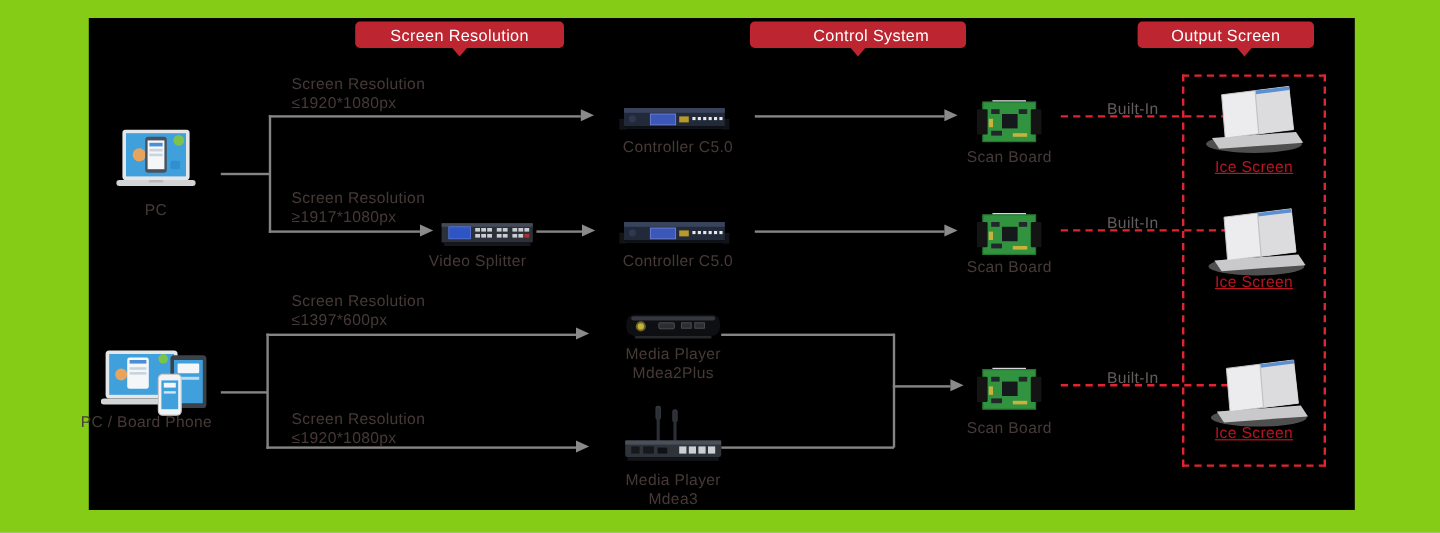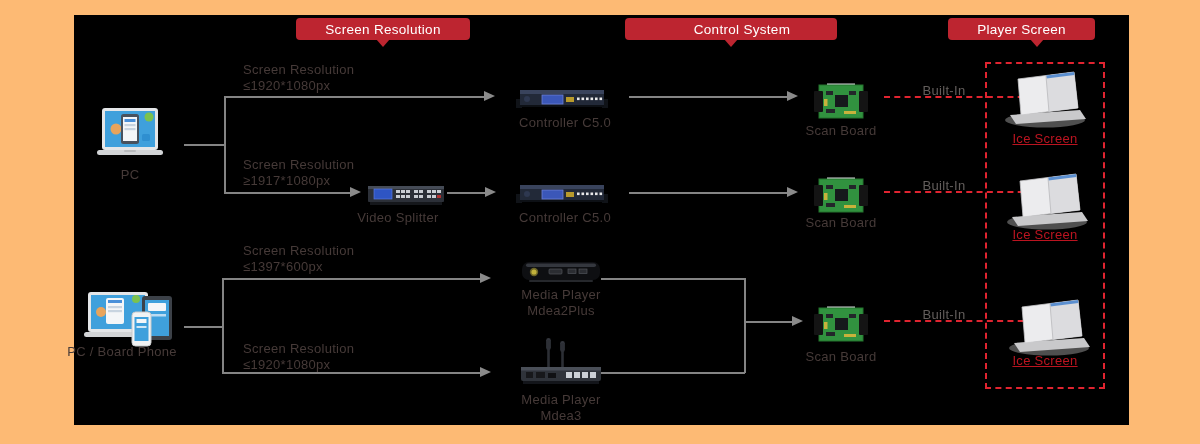--- a/index.html
+++ b/index.html
@@ -1,17 +1,17 @@
 <!DOCTYPE html>
 <html><head>
 <meta charset="utf-8">
 <style>
   * { margin:0; padding:0; box-sizing:border-box; }
   body { font-family:"Liberation Sans", sans-serif; background:#ffffff; }
-  .stage { position:relative; width:1200px; height:444px; background:#fdba74; overflow:hidden; }
+  .stage { position:relative; width:1200px; height:444px; background:#84cc16; overflow:hidden; }
   .panel { position:absolute; left:74px; top:15px; width:1055px; height:410px; background:#000000; }
 
   
   .banner { position:absolute; height:22px; background:#bd2530; border-radius:4px;
             color:#ffffff; font-size:13.5px; letter-spacing:.3px;
             display:flex; align-items:center; justify-content:center; z-index:5; }
   .banner .tail { position:absolute; bottom:-7px; left:50%; margin-left:-7px; width:0; height:0;
                   border-left:7px solid transparent; border-right:7px solid transparent;
                   border-top:8px solid #bd2530; }
   .banner .tail.off { left:82px; margin-left:0; }
@@ -37,26 +37,26 @@
 </head>
 <body>
 
 <div class="stage">
   <div class="panel"></div>
 
   <div class="banner" style="left:296px;top:18px;width:174px;">
     <span>Screen Resolution</span>
     <span class="tail"></span>
   </div>
-  <div class="banner" style="left:625px;top:18px;width:212px;padding-left:22px;">
+  <div class="banner" style="left:625px;top:18px;width:180px;padding-left:22px;">
     <span>Control System</span>
     <span class="tail"></span>
   </div>
   <div class="banner" style="left:948px;top:18px;width:147px;">
-    <span>Player Screen</span>
+    <span>Output Screen</span>
     <span class="tail off"></span>
   </div>
 
   <svg class="icon" style="left:92px;top:108px;" width="76" height="56" viewBox="0 0 76 56">
     <rect x="10" y="0" width="56" height="42" rx="3" fill="#e4e6e8"></rect>
     <rect x="13" y="3" width="50" height="36" fill="#3fa0dc"></rect>
     <circle cx="24" cy="21" r="5.5" fill="#e8a45c"></circle>
     <circle cx="57" cy="9" r="4.5" fill="#7cc24e"></circle>
     <rect x="29" y="6" width="18" height="30" rx="2.5" fill="#48525e"></rect>
     <rect x="31" y="9" width="14" height="24" fill="#f4f6f8"></rect>

